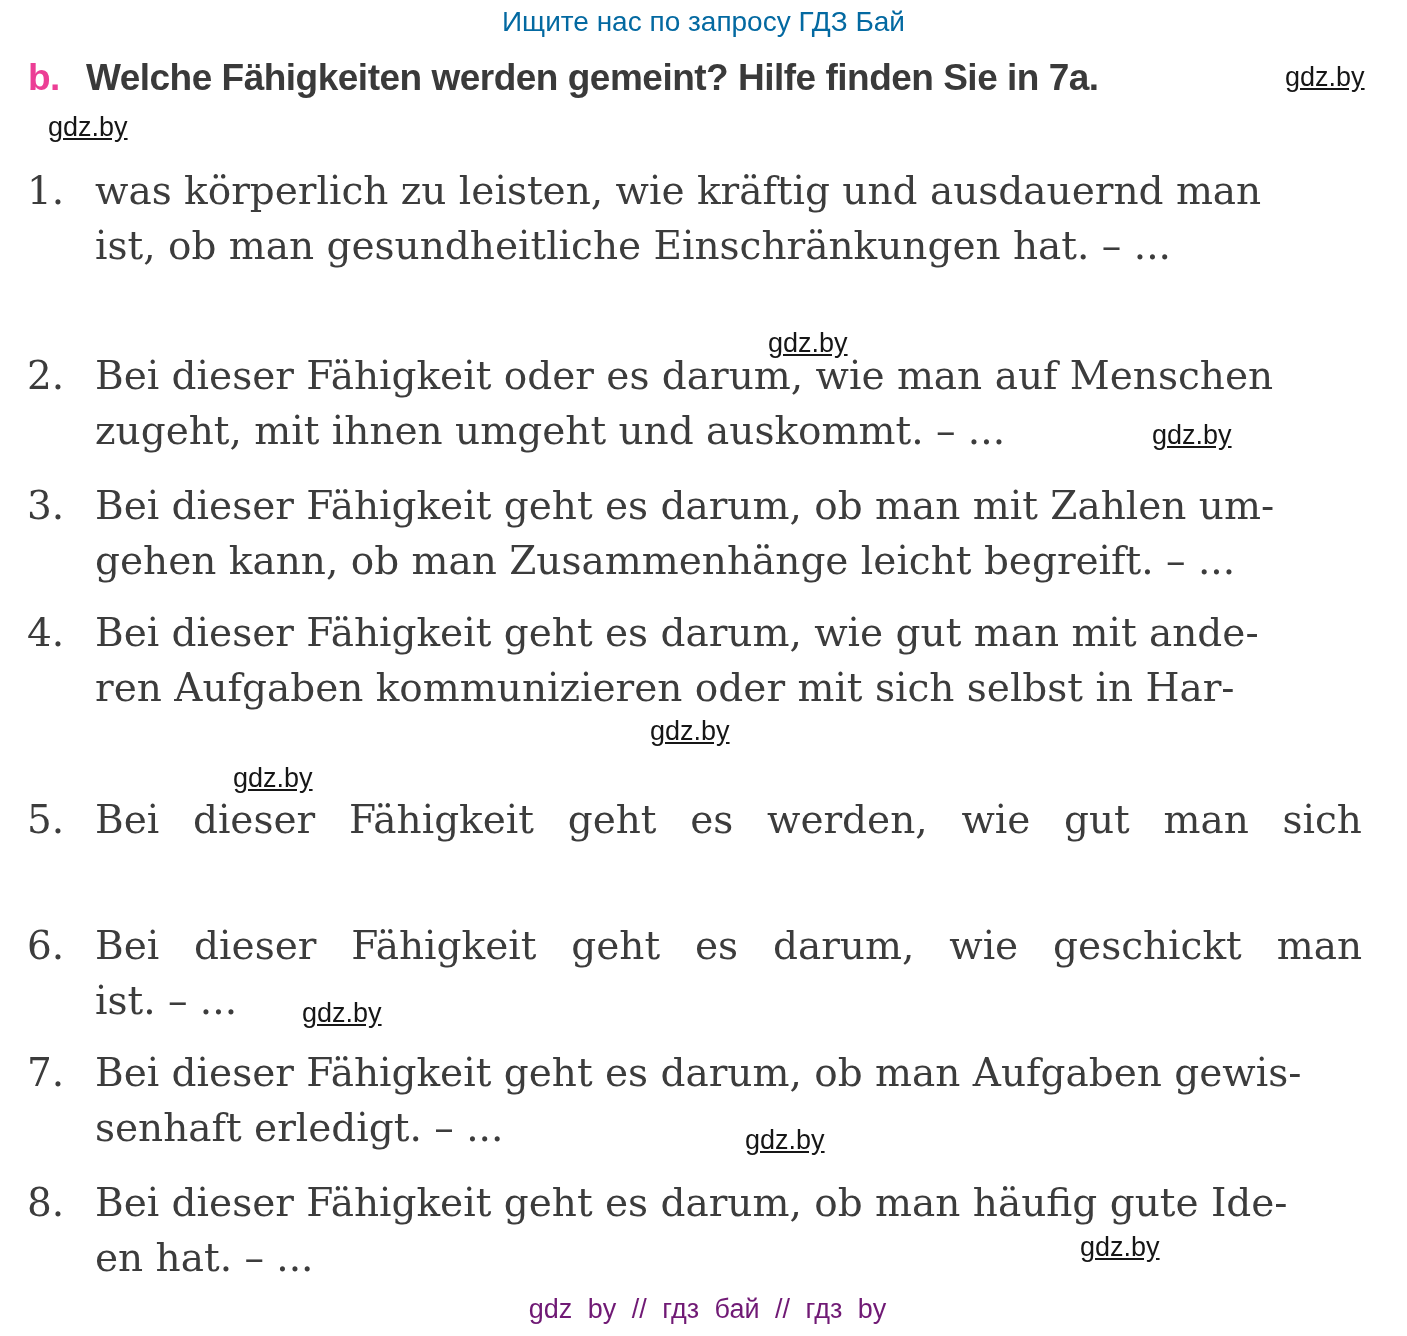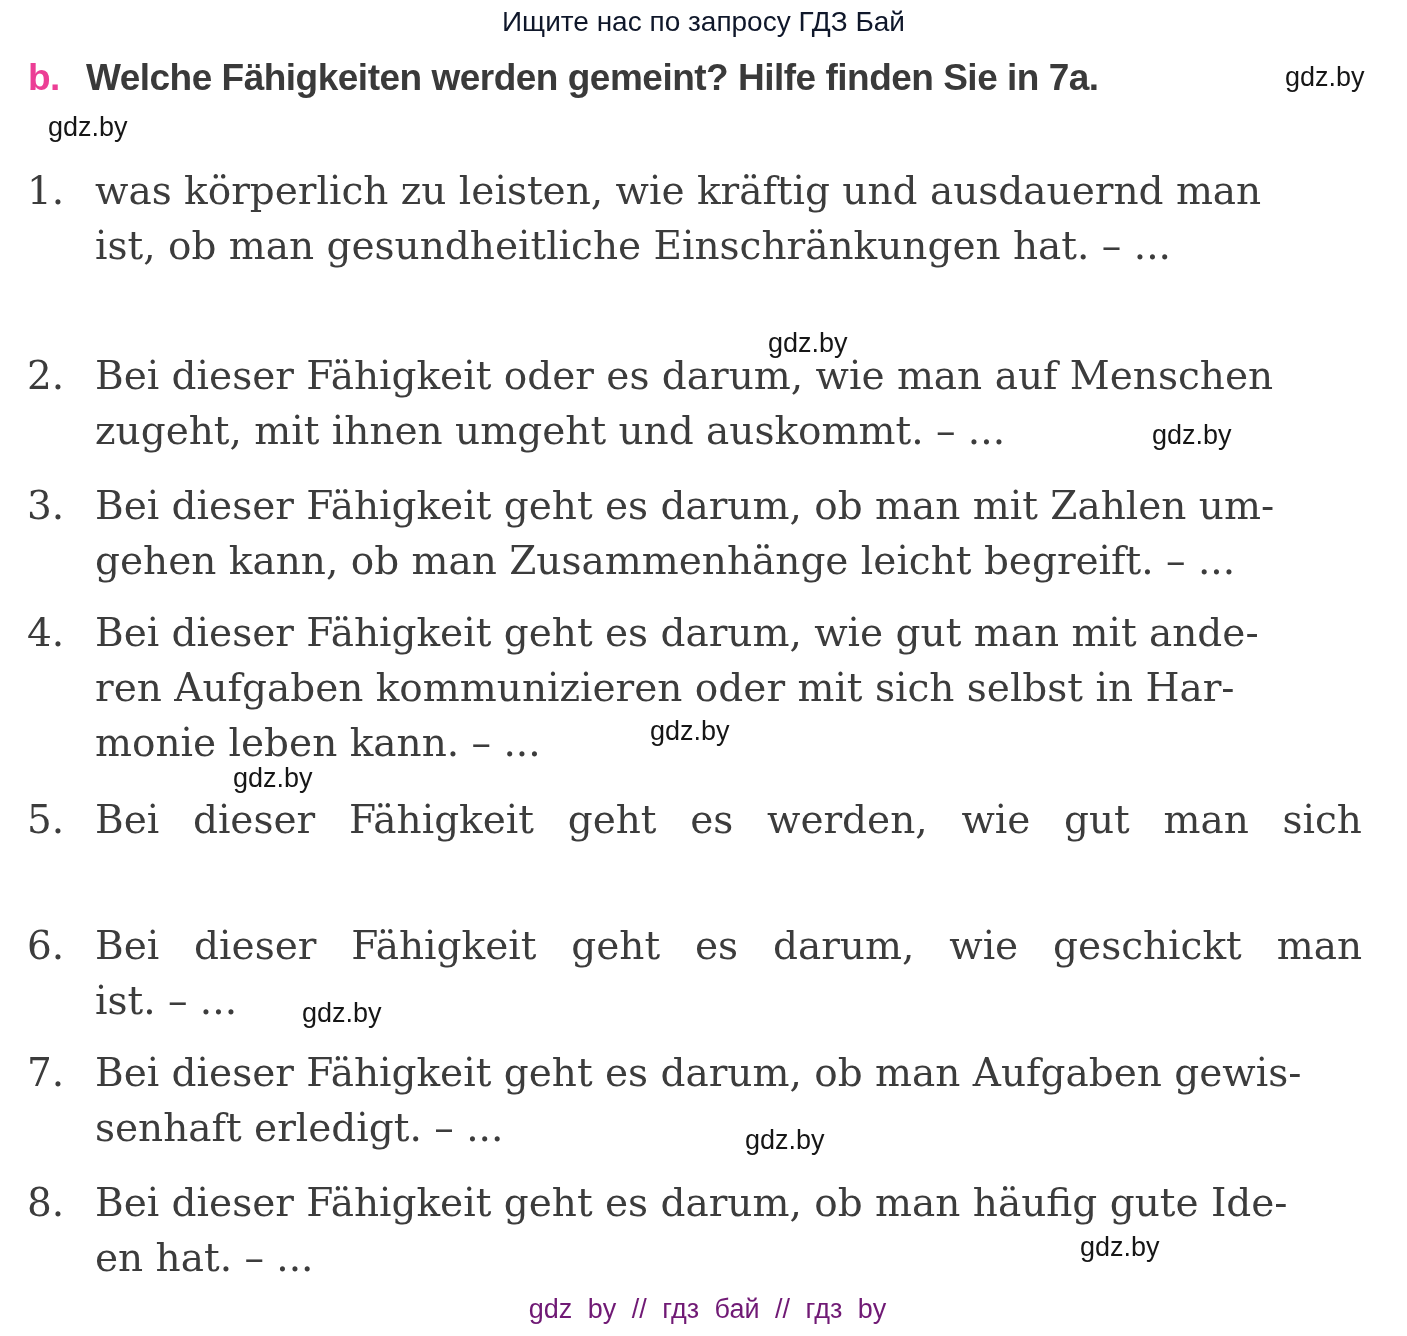--- a/index.html
+++ b/index.html
@@ -9,21 +9,21 @@
     width: 1407px;
     height: 1336px;
     overflow: hidden;
     font-family: "Liberation Sans", sans-serif;
   }
 
   .banner {
     position: absolute;
     top: 6px; left: 0; width: 100%;
     text-align: center;
-    color: #0f172a;
+    color: #0369a1;
     font-size: 28px;
     font-weight: 400;
   }
 
   .heading {
     position: absolute;
     top: 54px; left: 28px; right: 128px;
     font-size: 37px;
     font-weight: 700;
     color: #3a3a3a;
@@ -34,20 +34,21 @@
     color: #ec3e95;
     margin-right: 26px;
   }
 
   .watermark {
     position: absolute;
     color: #161616;
     font-size: 27px;
     font-weight: 400;
     white-space: nowrap;
+    text-decoration: underline;
   }
 
   .item {
     position: absolute;
     left: 25px;
     right: 45px;
     color: #3c3c3c;
     font-family: "DejaVu Serif", serif;
     font-size: 39px;
     line-height: 55px;
@@ -115,21 +116,20 @@
     <div class="line">Bei dieser Fähigkeit geht es darum, ob man mit Zahlen um-</div>
     <div class="line">gehen kann, ob man Zusammenhänge leicht begreift. – ...</div>
   </div>
 </div>
 
 <div class="item" style="top:605px;">
   <span class="num">4.</span>
   <div class="lines">
     <div class="line">Bei dieser Fähigkeit geht es darum, wie gut man mit ande-</div>
     <div class="line">ren Aufgaben kommunizieren oder mit sich selbst in Har-</div>
-    <div class="line">monie leben kann. – ...</div>
   </div>
 </div>
 
 <div class="item" style="top:792px;">
   <span class="num">5.</span>
   <div class="lines">
     <div class="line justified">Bei dieser Fähigkeit geht es werden, wie gut man sich</div>
   </div>
 </div>
 

